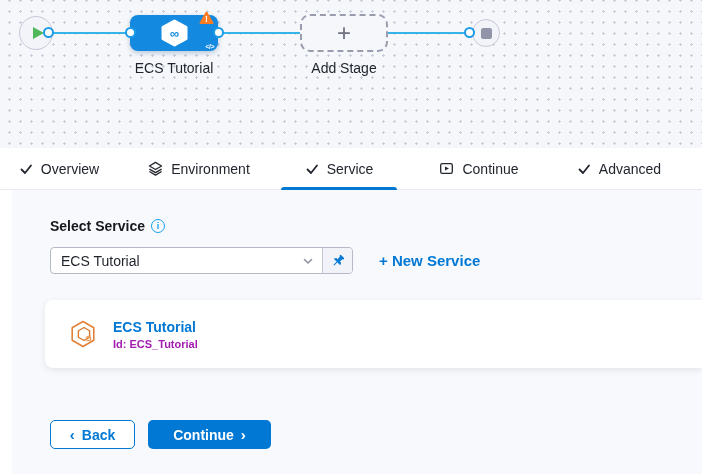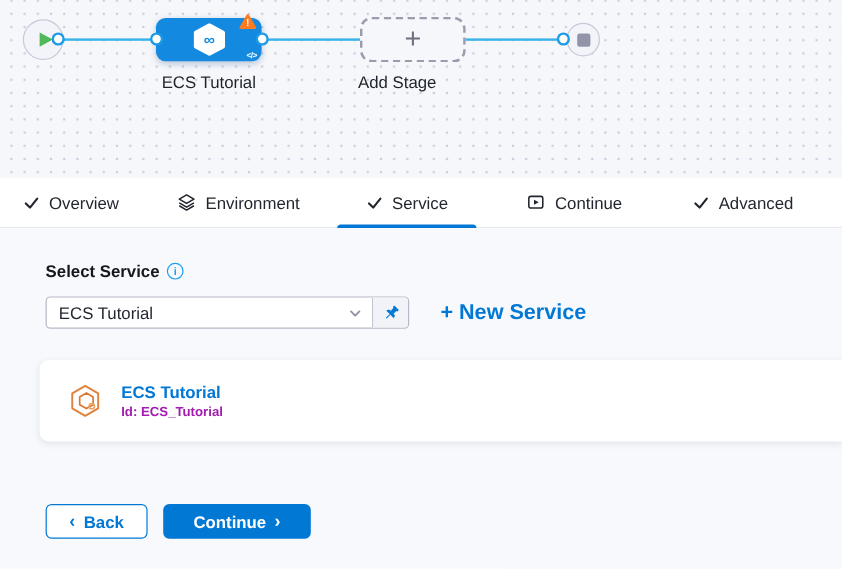--- a/index.html
+++ b/index.html
@@ -20,50 +20,50 @@
     border:2.5px solid #1d9be6; z-index:3; }
   .ring-a { left:43px; top:27px; } .ring-b { left:125px; top:27px; }
   .ring-c { left:213px; top:27px; } .ring-d { left:464px; top:27px; }
   .stage-node { position:absolute; left:130px; top:15px; width:88px; height:36px; border-radius:8px;
     background:#1389e0; box-shadow:0 2px 5px rgba(12,60,120,.25); z-index:2;
     display:flex; align-items:center; justify-content:center; cursor:pointer; }
   .warn { position:absolute; top:-4px; right:4px; }
   .code-badge { position:absolute; right:4px; bottom:1px; color:rgba(255,255,255,.95);
     font-size:7px; font-weight:bold; letter-spacing:-.5px; }
   .node-label { position:absolute; top:60px; width:88px; text-align:center; font-size:14px; color:#1f232b; }
-  .lbl-stage { left:130px; } .lbl-add { left:287px; }
+  .lbl-stage { left:130px; } .lbl-add { left:300px; }
   .add-stage { position:absolute; left:300px; top:14px; width:88px; height:38px;
     border:2px dashed #989cad; border-radius:10px; background:#f5f7fb; z-index:2; cursor:pointer;
     display:flex; align-items:center; justify-content:center; font-size:24px; font-weight:300; color:#6d7180; }
   .node-end { position:absolute; left:472px; top:19px; width:28px; height:28px; border-radius:50%;
     background:#f3f4fa; border:1px solid #c6c9d7; display:flex; align-items:center; justify-content:center; z-index:2; }
   .end-square { width:11px; height:11px; background:#9295a9; border-radius:2px; }
 
   
   .tabbar { height:42px; width:713px; margin-left:-11px; background:#fff;
     border-bottom:1px solid #e8eaf0; display:flex; }
   .tab { width:140px; display:flex; align-items:center; justify-content:center; gap:8px;
     position:relative; font-size:14px; color:#22262e; cursor:pointer; }
   .tab.active::after { content:""; position:absolute; left:12px; right:12px; bottom:-1px; height:3px;
     background:#0278d5; border-radius:3px 3px 0 0; }
 
   
-  .content { height:284px; background:#f7f9fc; padding-top:28px; }
+  .content { height:284px; background:#f7f9fc; padding-top:28px;margin-left:12px; }
   .field-label { margin-left:38px; display:flex; align-items:center; gap:6px;
     font-size:14px; font-weight:bold; color:#16181d; }
   .info { width:14px; height:14px; border-radius:50%; border:1.3px solid #18a0ef; color:#18a0ef;
     font-size:9px; font-weight:bold; display:flex; align-items:center; justify-content:center; cursor:pointer; }
   .control-row { margin:13px 0 0 38px; display:flex; align-items:center; }
   .select { display:flex; width:303px; height:27px; border:1px solid #b6bac6; border-radius:4px;
     background:#fff; align-items:stretch; cursor:pointer; }
   .select-value-wrap { flex:1; display:flex; align-items:center; justify-content:space-between;
     padding:0 8px 0 10px; font-size:14px; color:#1f232b; }
   .pin-btn { width:30px; border-left:1px solid #c3c6d2; background:#f1f3f8; border-radius:0 3px 3px 0;
     display:flex; align-items:center; justify-content:center; cursor:pointer; }
-  .new-service { margin-left:26px; font-size:18px; font-weight:bold; color:#0278d5; cursor:pointer; }
+  .new-service { margin-left:26px; font-size:15px; font-weight:bold; color:#0278d5; cursor:pointer; }
   .card { margin:26px 0 0 33px; height:68px; background:#fff; border-radius:8px 0 0 8px;
     box-shadow:0 2px 6px rgba(40,50,80,.10); display:flex; align-items:center;
     padding-left:23px; gap:15px; cursor:pointer; }
   .card-title { font-size:14px; font-weight:bold; color:#0278d5; }
   .card-id { font-size:11px; color:#a21caf; margin-top:3px;font-weight:bold; }
   .footer-row { margin:52px 0 0 38px; display:flex; gap:13px; }
   .btn { height:29px; border-radius:5px; font-size:14px; font-weight:bold; font-family:inherit;
     display:flex; align-items:center; justify-content:center; gap:7px; cursor:pointer; }
   .btn-back { width:85px; background:#fff; border:1.5px solid #0278d5; color:#0278d5; }
   .btn-continue { width:123px; background:#0278d5; border:none; color:#fff; }

